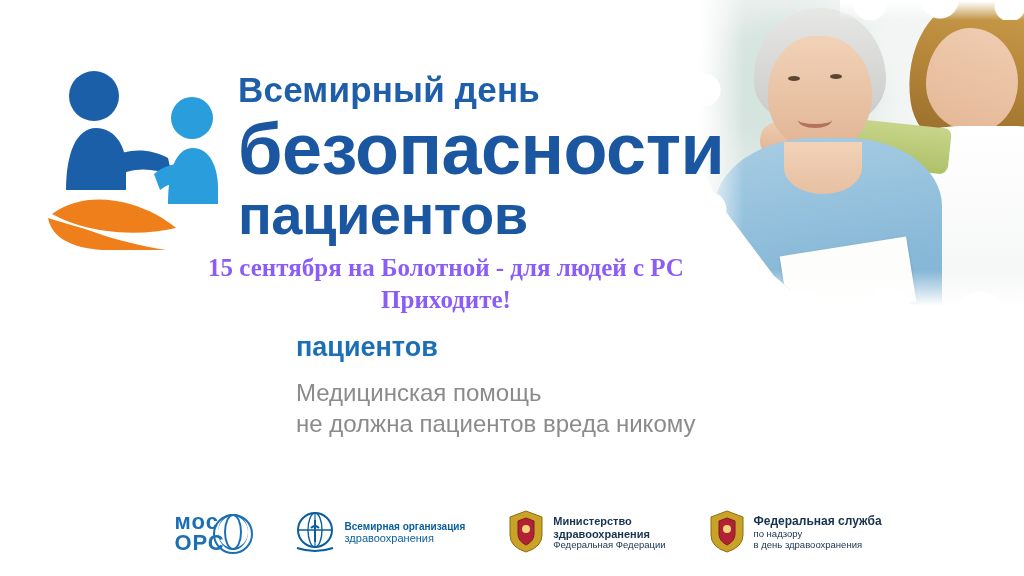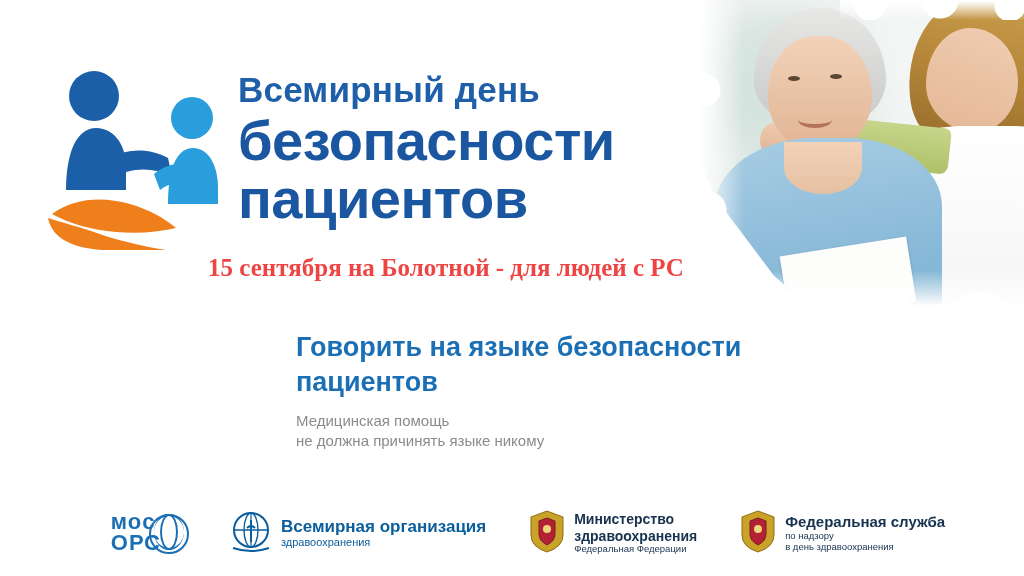--- a/index.html
+++ b/index.html
@@ -231,21 +231,21 @@
     width: 470px;
   }
   .hl-1 {
     font-size: 35px;
     font-weight: bold;
     color: #1f5fa9;
     letter-spacing: .2px;
     line-height: 1.05;
   }
   .hl-2 {
-    font-size: 56px;
+    font-size: 72px;
     font-weight: bold;
     color: #1b57a0;
     line-height: 1.0;
     margin-top: 4px;
     letter-spacing: -0.5px;
   }
   .hl-3 {
     font-size: 56px;
     font-weight: bold;
     color: #1b57a0;
@@ -254,21 +254,21 @@
     letter-spacing: -0.5px;
   }
 
   
   .announce {
     position: absolute;
     left: 120px;
     top: 252px;
     width: 620px;
     text-align: center;
-    color: #ef4444;
+    color: #8b5cf6;
     font-family: "Liberation Serif", serif;
     font-weight: bold;
     font-size: 25px;
     line-height: 1.28;
   }
 
   
   .slogan {
     position: absolute;
     left: 280px;
@@ -277,21 +277,21 @@
   }
   .slogan-main {
     color: #1b6fb4;
     font-size: 27px;
     font-weight: bold;
     line-height: 1.28;
   }
   .slogan-sub {
     margin-top: 12px;
     color: #8b8b8b;
-    font-size: 15px;
+    font-size: 24px;
     line-height: 1.3;
   }
 
   
   .footer {
     position: absolute;
     left: 0;
     bottom: 8px;
     width: 1024px;
     height: 70px;
@@ -333,25 +333,25 @@
     border: 2px solid #1b6fb4;
     border-radius: 50%;
     left: 50%;
     top: -2px;
     transform: translateX(-50%);
   }
   .globe:before { width: 14px; height: 32px; }
   .globe:after  { width: 30px; height: 32px; border-left: none; border-right: none; }
 
   .who-text { color: #0a5e9e; font-size: 11px; }
-  .who-text .l1 { font-size: 17px; }
+  .who-text .l1 { font-size: 10px; }
   .minzdrav-text { color: #16324f; font-size: 9.5px; }
-  .minzdrav-text .l1 { font-size: 14px; }
+  .minzdrav-text .l1 { font-size: 11px; }
   .roszdrav-text { color: #16324f; font-size: 9.5px; }
-  .roszdrav-text .l1 { font-size: 15px; color:#16324f; }
+  .roszdrav-text .l1 { font-size: 12px; color:#16324f; }
 </style>
 </head>
 <body>
 
 <div class="poster">
 
   <div class="photo-wrap">
     <div class="photo">
       <div class="bg-blob-a"></div>
       <div class="bg-blob-b"></div>
@@ -394,30 +394,30 @@
   </div>
 
   <div class="headline">
     <div class="hl-1">Всемирный день</div>
     <div class="hl-2">безопасности</div>
     <div class="hl-3">пациентов</div>
   </div>
 
   <div class="announce">
     <div>15 сентября на Болотной - для людей с РС</div>
+    <div>Приходите!</div>
   </div>
 
   <div class="slogan">
     <div class="slogan-main">
-      <div>Говорить на языке безопасности</div>
       <div>пациентов</div>
     </div>
     <div class="slogan-sub">
       <div>Медицинская помощь</div>
-      <div>не должна причинять языке никому</div>
+      <div>не должна пациентов вреда никому</div>
     </div>
   </div>
 
   <div class="footer">
 
     <div class="flogo">
       <div class="mos-ors">
         <div>моc</div>
         <div>ОРС</div>
         <span class="globe"></span>

